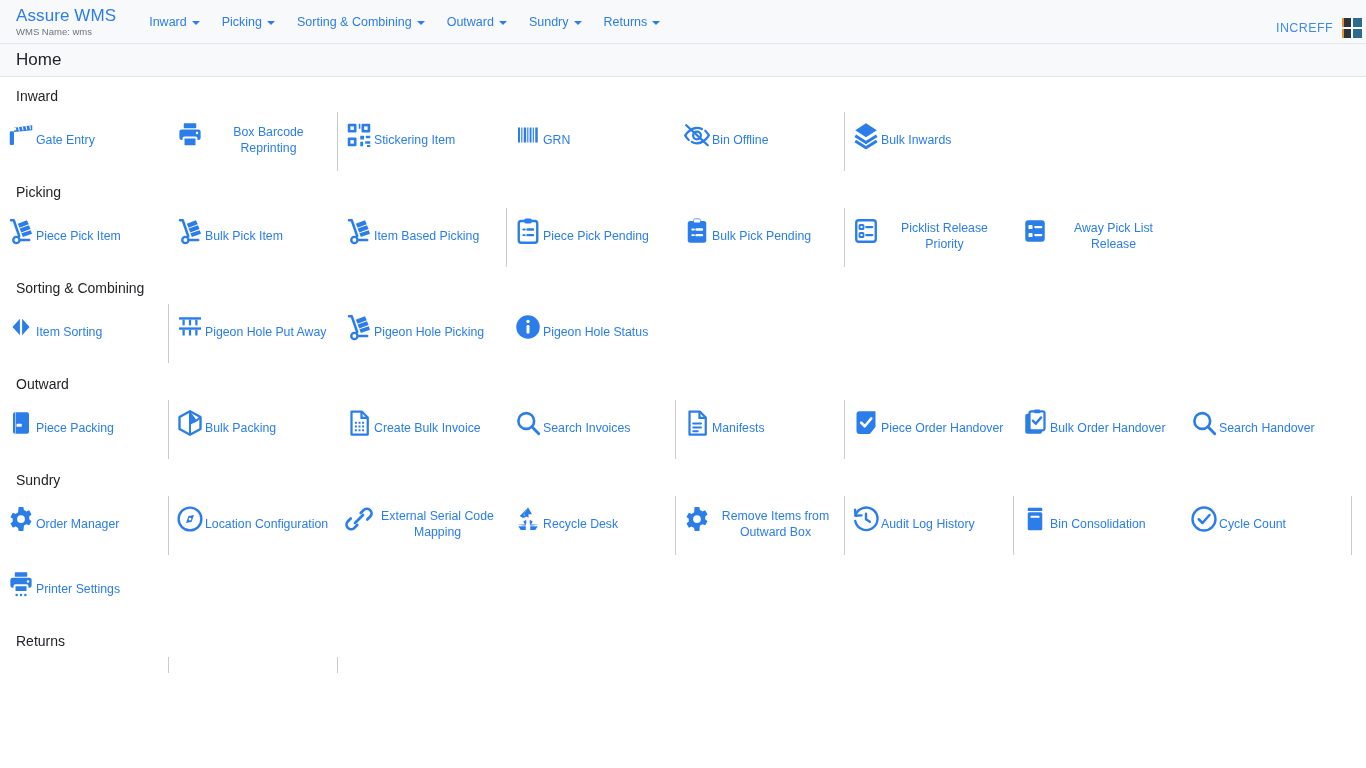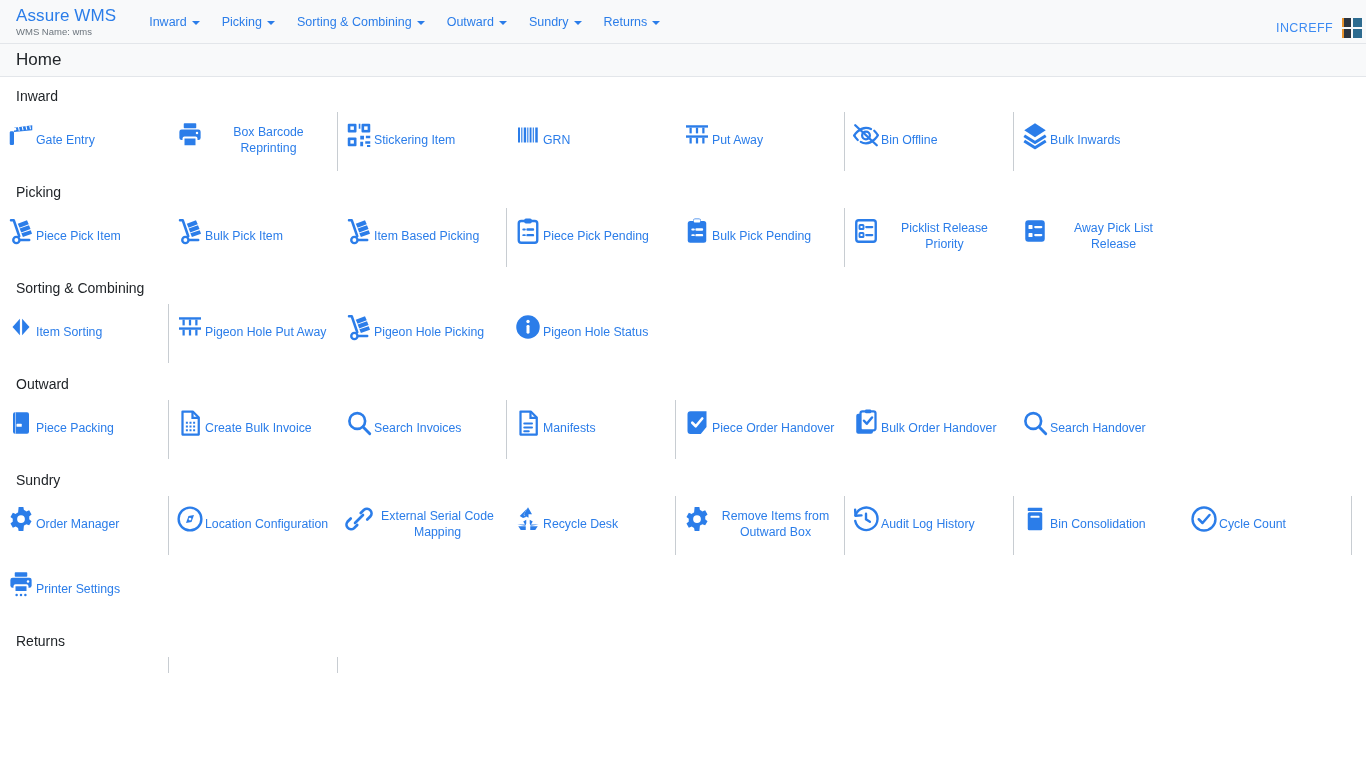--- a/index.html
+++ b/index.html
@@ -190,184 +190,169 @@
               <rect x="13.3" y="6" width="1.5" height="12" fill="#2b7de9"></rect>
               <rect x="15.8" y="6" width="0.9" height="12" fill="#2b7de9"></rect>
               <rect x="17.8" y="6" width="2" height="12" fill="#2b7de9"></rect>
             </svg>
           </div>
           <div class="tile-label">GRN</div>
         </div>
         <div class="tile divider-right">
           <div class="tile-icon">
             <svg width="30" height="30" viewBox="0 0 24 24" fill="none" xmlns="http://www.w3.org/2000/svg">
+              <path d="M2.6 12.4s3.6-6.2 9.4-6.2c1.5 0 2.8.4 4 1" stroke="#2b7de9" stroke-width="1.8" stroke-linecap="round"></path>
+              <path d="M21.4 12.4s-3.6 6.2-9.4 6.2c-1.6 0-3-.4-4.2-1.1" stroke="#2b7de9" stroke-width="1.8" stroke-linecap="round"></path>
+              <path d="M18.6 8.6c1.7 1.6 2.8 3.4 2.8 3.4" stroke="#2b7de9" stroke-width="1.8" stroke-linecap="round"></path>
+              <path d="M5.4 16c-1.8-1.7-2.8-3.6-2.8-3.6" stroke="#2b7de9" stroke-width="1.8" stroke-linecap="round"></path>
+              <circle cx="12" cy="12.4" r="3.1" stroke="#2b7de9" stroke-width="1.8"></circle>
+              <path d="M3.4 4.2 L20.6 20.2" stroke="#2b7de9" stroke-width="1.9" stroke-linecap="round"></path>
+            </svg>
+          </div>
+          <div class="tile-label">Bin Offline</div>
+        </div>
+        <div class="tile">
+          <div class="tile-icon">
+            <svg width="30" height="30" viewBox="0 0 24 24" fill="none" xmlns="http://www.w3.org/2000/svg">
+              <path d="M12 2.6 L20.6 8.2 L12 13.8 L3.4 8.2 Z" fill="#2b7de9"></path>
+              <path d="M3.4 12.6 L12 18 L20.6 12.6" stroke="#2b7de9" stroke-width="2.4" stroke-linejoin="round" fill="none"></path>
+              <path d="M3.4 16.8 L12 22.2 L20.6 16.8" stroke="#2b7de9" stroke-width="2.4" stroke-linejoin="round" fill="none"></path>
+            </svg>
+          </div>
+          <div class="tile-label">Bulk Inwards</div>
+        </div>
+      </div>
+    </div>
+    <div class="section">
+      <div class="section-title">Picking</div>
+      <div class="tile-row">
+        <div class="tile">
+          <div class="tile-icon">
+            <svg width="30" height="30" viewBox="0 0 24 24" fill="none" xmlns="http://www.w3.org/2000/svg">
+              <path d="M4 3.4 L6.2 3.4 L10.6 16.2" stroke="#2b7de9" stroke-width="2" stroke-linecap="round" stroke-linejoin="round" fill="none"></path>
+              <circle cx="8.3" cy="19.2" r="2.5" stroke="#2b7de9" stroke-width="1.9" fill="none"></circle>
+              <path d="M11.6 19.2 L18.6 19.2" stroke="#2b7de9" stroke-width="1.9" stroke-linecap="round"></path>
+              <path d="M9.4 6.2 L16.8 3.4 L18.2 6.6 L10.8 9.4 Z" fill="#2b7de9"></path>
+              <path d="M10.9 10 L18.4 7.4 L19.6 10.4 L12.2 13.1 Z" fill="#2b7de9"></path>
+              <path d="M12.3 13.8 L19.8 11.3 L20.8 14.2 L13.5 16.8 Z" fill="#2b7de9"></path>
+            </svg>
+          </div>
+          <div class="tile-label">Piece Pick Item</div>
+        </div>
+        <div class="tile">
+          <div class="tile-icon">
+            <svg width="30" height="30" viewBox="0 0 24 24" fill="none" xmlns="http://www.w3.org/2000/svg">
+              <path d="M4 3.4 L6.2 3.4 L10.6 16.2" stroke="#2b7de9" stroke-width="2" stroke-linecap="round" stroke-linejoin="round" fill="none"></path>
+              <circle cx="8.3" cy="19.2" r="2.5" stroke="#2b7de9" stroke-width="1.9" fill="none"></circle>
+              <path d="M11.6 19.2 L18.6 19.2" stroke="#2b7de9" stroke-width="1.9" stroke-linecap="round"></path>
+              <path d="M9.4 6.2 L16.8 3.4 L18.2 6.6 L10.8 9.4 Z" fill="#2b7de9"></path>
+              <path d="M10.9 10 L18.4 7.4 L19.6 10.4 L12.2 13.1 Z" fill="#2b7de9"></path>
+              <path d="M12.3 13.8 L19.8 11.3 L20.8 14.2 L13.5 16.8 Z" fill="#2b7de9"></path>
+            </svg>
+          </div>
+          <div class="tile-label">Bulk Pick Item</div>
+        </div>
+        <div class="tile divider-right">
+          <div class="tile-icon">
+            <svg width="30" height="30" viewBox="0 0 24 24" fill="none" xmlns="http://www.w3.org/2000/svg">
+              <path d="M4 3.4 L6.2 3.4 L10.6 16.2" stroke="#2b7de9" stroke-width="2" stroke-linecap="round" stroke-linejoin="round" fill="none"></path>
+              <circle cx="8.3" cy="19.2" r="2.5" stroke="#2b7de9" stroke-width="1.9" fill="none"></circle>
+              <path d="M11.6 19.2 L18.6 19.2" stroke="#2b7de9" stroke-width="1.9" stroke-linecap="round"></path>
+              <path d="M9.4 6.2 L16.8 3.4 L18.2 6.6 L10.8 9.4 Z" fill="#2b7de9"></path>
+              <path d="M10.9 10 L18.4 7.4 L19.6 10.4 L12.2 13.1 Z" fill="#2b7de9"></path>
+              <path d="M12.3 13.8 L19.8 11.3 L20.8 14.2 L13.5 16.8 Z" fill="#2b7de9"></path>
+            </svg>
+          </div>
+          <div class="tile-label">Item Based Picking</div>
+        </div>
+        <div class="tile">
+          <div class="tile-icon">
+            <svg width="30" height="30" viewBox="0 0 24 24" fill="none" xmlns="http://www.w3.org/2000/svg">
+              <rect x="4.6" y="4" width="14.8" height="17.4" rx="2" stroke="#2b7de9" stroke-width="1.9" fill="none"></rect>
+              <rect x="9" y="1.9" width="6" height="4" rx="1.3" fill="#2b7de9"></rect>
+              <path d="M8.2 10.8 h1.3 M8.2 15.3 h1.3" stroke="#2b7de9" stroke-width="1.5" stroke-linecap="round"></path>
+              <path d="M11.6 10.8 h4.4 M11.6 15.3 h4.4" stroke="#2b7de9" stroke-width="1.9" stroke-linecap="round"></path>
+            </svg>
+          </div>
+          <div class="tile-label">Piece Pick Pending</div>
+        </div>
+        <div class="tile divider-right">
+          <div class="tile-icon">
+            <svg width="30" height="30" viewBox="0 0 24 24" fill="none" xmlns="http://www.w3.org/2000/svg">
+              <rect x="4.6" y="4" width="14.8" height="17.4" rx="2" fill="#2b7de9"></rect>
+              <rect x="9" y="1.9" width="6" height="4" rx="1.3" fill="#2b7de9"></rect>
+              <rect x="9.4" y="2.6" width="5.2" height="2.6" rx="0.8" fill="#ffffff"></rect>
+              <path d="M8.2 10.8 h1.3 M8.2 15.3 h1.3" stroke="#ffffff" stroke-width="1.5" stroke-linecap="round"></path>
+              <path d="M11.6 10.8 h4.4 M11.6 15.3 h4.4" stroke="#ffffff" stroke-width="1.9" stroke-linecap="round"></path>
+            </svg>
+          </div>
+          <div class="tile-label">Bulk Pick Pending</div>
+        </div>
+        <div class="tile">
+          <div class="tile-icon">
+            <svg width="30" height="30" viewBox="0 0 24 24" fill="none" xmlns="http://www.w3.org/2000/svg">
+              <rect x="4.2" y="3.4" width="15.6" height="17.2" rx="2" stroke="#2b7de9" stroke-width="1.9" fill="none"></rect>
+              <rect x="6.8" y="7.2" width="3.2" height="3.2" rx="0.5" stroke="#2b7de9" stroke-width="1.5" fill="none"></rect>
+              <rect x="6.8" y="13.6" width="3.2" height="3.2" rx="0.5" stroke="#2b7de9" stroke-width="1.5" fill="none"></rect>
+              <path d="M12.2 8.8 h4.8 M12.2 15.2 h4.8" stroke="#2b7de9" stroke-width="1.8" stroke-linecap="round"></path>
+            </svg>
+          </div>
+          <div class="tile-label">Picklist Release Priority</div>
+        </div>
+        <div class="tile">
+          <div class="tile-icon">
+            <svg width="30" height="30" viewBox="0 0 24 24" fill="none" xmlns="http://www.w3.org/2000/svg">
+              <rect x="4.2" y="3.4" width="15.6" height="17.2" rx="2.4" fill="#2b7de9"></rect>
+              <rect x="6.8" y="7.2" width="3.2" height="3.2" rx="0.5" fill="#ffffff"></rect>
+              <rect x="6.8" y="13.6" width="3.2" height="3.2" rx="0.5" fill="#ffffff"></rect>
+              <path d="M12.2 8.8 h4.8 M12.2 15.2 h4.8" stroke="#ffffff" stroke-width="1.8" stroke-linecap="round"></path>
+            </svg>
+          </div>
+          <div class="tile-label">Away Pick List Release</div>
+        </div>
+      </div>
+    </div>
+    <div class="section">
+      <div class="section-title">Sorting &amp; Combining</div>
+      <div class="tile-row">
+        <div class="tile divider-right">
+          <div class="tile-icon">
+            <svg width="30" height="30" viewBox="0 0 24 24" fill="none" xmlns="http://www.w3.org/2000/svg">
+              <path d="M11.1 5.4 L5.2 12 L11.1 18.6 Z" fill="#2b7de9"></path>
+              <path d="M12.9 5.4 L18.8 12 L12.9 18.6 Z" fill="#2b7de9"></path>
+            </svg>
+          </div>
+          <div class="tile-label">Item Sorting</div>
+        </div>
+        <div class="tile">
+          <div class="tile-icon">
+            <svg width="30" height="30" viewBox="0 0 24 24" fill="none" xmlns="http://www.w3.org/2000/svg">
               <rect x="3.2" y="4.2" width="17.6" height="1.9" fill="#2b7de9"></rect>
               <rect x="6" y="6.1" width="1.8" height="4.6" fill="#2b7de9"></rect>
               <rect x="11.1" y="6.1" width="1.8" height="4.6" fill="#2b7de9"></rect>
               <rect x="16.2" y="6.1" width="1.8" height="4.6" fill="#2b7de9"></rect>
               <rect x="3.2" y="12.3" width="17.6" height="1.9" fill="#2b7de9"></rect>
               <rect x="6" y="14.2" width="1.8" height="4.6" fill="#2b7de9"></rect>
               <rect x="11.1" y="14.2" width="1.8" height="4.6" fill="#2b7de9"></rect>
               <rect x="16.2" y="14.2" width="1.8" height="4.6" fill="#2b7de9"></rect>
             </svg>
           </div>
-          <div class="tile-label">Put Away</div>
-        </div>
-        <div class="tile divider-right">
-          <div class="tile-icon">
-            <svg width="30" height="30" viewBox="0 0 24 24" fill="none" xmlns="http://www.w3.org/2000/svg">
-              <path d="M2.6 12.4s3.6-6.2 9.4-6.2c1.5 0 2.8.4 4 1" stroke="#2b7de9" stroke-width="1.8" stroke-linecap="round"></path>
-              <path d="M21.4 12.4s-3.6 6.2-9.4 6.2c-1.6 0-3-.4-4.2-1.1" stroke="#2b7de9" stroke-width="1.8" stroke-linecap="round"></path>
-              <path d="M18.6 8.6c1.7 1.6 2.8 3.4 2.8 3.4" stroke="#2b7de9" stroke-width="1.8" stroke-linecap="round"></path>
-              <path d="M5.4 16c-1.8-1.7-2.8-3.6-2.8-3.6" stroke="#2b7de9" stroke-width="1.8" stroke-linecap="round"></path>
-              <circle cx="12" cy="12.4" r="3.1" stroke="#2b7de9" stroke-width="1.8"></circle>
-              <path d="M3.4 4.2 L20.6 20.2" stroke="#2b7de9" stroke-width="1.9" stroke-linecap="round"></path>
-            </svg>
-          </div>
-          <div class="tile-label">Bin Offline</div>
-        </div>
-        <div class="tile">
-          <div class="tile-icon">
-            <svg width="30" height="30" viewBox="0 0 24 24" fill="none" xmlns="http://www.w3.org/2000/svg">
-              <path d="M12 2.6 L20.6 8.2 L12 13.8 L3.4 8.2 Z" fill="#2b7de9"></path>
-              <path d="M3.4 12.6 L12 18 L20.6 12.6" stroke="#2b7de9" stroke-width="2.4" stroke-linejoin="round" fill="none"></path>
-              <path d="M3.4 16.8 L12 22.2 L20.6 16.8" stroke="#2b7de9" stroke-width="2.4" stroke-linejoin="round" fill="none"></path>
-            </svg>
-          </div>
-          <div class="tile-label">Bulk Inwards</div>
-        </div>
-      </div>
-    </div>
-    <div class="section">
-      <div class="section-title">Picking</div>
-      <div class="tile-row">
+          <div class="tile-label">Pigeon Hole Put Away</div>
+        </div>
         <div class="tile">
           <div class="tile-icon">
             <svg width="30" height="30" viewBox="0 0 24 24" fill="none" xmlns="http://www.w3.org/2000/svg">
               <path d="M4 3.4 L6.2 3.4 L10.6 16.2" stroke="#2b7de9" stroke-width="2" stroke-linecap="round" stroke-linejoin="round" fill="none"></path>
               <circle cx="8.3" cy="19.2" r="2.5" stroke="#2b7de9" stroke-width="1.9" fill="none"></circle>
               <path d="M11.6 19.2 L18.6 19.2" stroke="#2b7de9" stroke-width="1.9" stroke-linecap="round"></path>
               <path d="M9.4 6.2 L16.8 3.4 L18.2 6.6 L10.8 9.4 Z" fill="#2b7de9"></path>
               <path d="M10.9 10 L18.4 7.4 L19.6 10.4 L12.2 13.1 Z" fill="#2b7de9"></path>
               <path d="M12.3 13.8 L19.8 11.3 L20.8 14.2 L13.5 16.8 Z" fill="#2b7de9"></path>
             </svg>
           </div>
-          <div class="tile-label">Piece Pick Item</div>
-        </div>
-        <div class="tile">
-          <div class="tile-icon">
-            <svg width="30" height="30" viewBox="0 0 24 24" fill="none" xmlns="http://www.w3.org/2000/svg">
-              <path d="M4 3.4 L6.2 3.4 L10.6 16.2" stroke="#2b7de9" stroke-width="2" stroke-linecap="round" stroke-linejoin="round" fill="none"></path>
-              <circle cx="8.3" cy="19.2" r="2.5" stroke="#2b7de9" stroke-width="1.9" fill="none"></circle>
-              <path d="M11.6 19.2 L18.6 19.2" stroke="#2b7de9" stroke-width="1.9" stroke-linecap="round"></path>
-              <path d="M9.4 6.2 L16.8 3.4 L18.2 6.6 L10.8 9.4 Z" fill="#2b7de9"></path>
-              <path d="M10.9 10 L18.4 7.4 L19.6 10.4 L12.2 13.1 Z" fill="#2b7de9"></path>
-              <path d="M12.3 13.8 L19.8 11.3 L20.8 14.2 L13.5 16.8 Z" fill="#2b7de9"></path>
-            </svg>
-          </div>
-          <div class="tile-label">Bulk Pick Item</div>
-        </div>
-        <div class="tile divider-right">
-          <div class="tile-icon">
-            <svg width="30" height="30" viewBox="0 0 24 24" fill="none" xmlns="http://www.w3.org/2000/svg">
-              <path d="M4 3.4 L6.2 3.4 L10.6 16.2" stroke="#2b7de9" stroke-width="2" stroke-linecap="round" stroke-linejoin="round" fill="none"></path>
-              <circle cx="8.3" cy="19.2" r="2.5" stroke="#2b7de9" stroke-width="1.9" fill="none"></circle>
-              <path d="M11.6 19.2 L18.6 19.2" stroke="#2b7de9" stroke-width="1.9" stroke-linecap="round"></path>
-              <path d="M9.4 6.2 L16.8 3.4 L18.2 6.6 L10.8 9.4 Z" fill="#2b7de9"></path>
-              <path d="M10.9 10 L18.4 7.4 L19.6 10.4 L12.2 13.1 Z" fill="#2b7de9"></path>
-              <path d="M12.3 13.8 L19.8 11.3 L20.8 14.2 L13.5 16.8 Z" fill="#2b7de9"></path>
-            </svg>
-          </div>
-          <div class="tile-label">Item Based Picking</div>
-        </div>
-        <div class="tile">
-          <div class="tile-icon">
-            <svg width="30" height="30" viewBox="0 0 24 24" fill="none" xmlns="http://www.w3.org/2000/svg">
-              <rect x="4.6" y="4" width="14.8" height="17.4" rx="2" stroke="#2b7de9" stroke-width="1.9" fill="none"></rect>
-              <rect x="9" y="1.9" width="6" height="4" rx="1.3" fill="#2b7de9"></rect>
-              <path d="M8.2 10.8 h1.3 M8.2 15.3 h1.3" stroke="#2b7de9" stroke-width="1.5" stroke-linecap="round"></path>
-              <path d="M11.6 10.8 h4.4 M11.6 15.3 h4.4" stroke="#2b7de9" stroke-width="1.9" stroke-linecap="round"></path>
-            </svg>
-          </div>
-          <div class="tile-label">Piece Pick Pending</div>
-        </div>
-        <div class="tile divider-right">
-          <div class="tile-icon">
-            <svg width="30" height="30" viewBox="0 0 24 24" fill="none" xmlns="http://www.w3.org/2000/svg">
-              <rect x="4.6" y="4" width="14.8" height="17.4" rx="2" fill="#2b7de9"></rect>
-              <rect x="9" y="1.9" width="6" height="4" rx="1.3" fill="#2b7de9"></rect>
-              <rect x="9.4" y="2.6" width="5.2" height="2.6" rx="0.8" fill="#ffffff"></rect>
-              <path d="M8.2 10.8 h1.3 M8.2 15.3 h1.3" stroke="#ffffff" stroke-width="1.5" stroke-linecap="round"></path>
-              <path d="M11.6 10.8 h4.4 M11.6 15.3 h4.4" stroke="#ffffff" stroke-width="1.9" stroke-linecap="round"></path>
-            </svg>
-          </div>
-          <div class="tile-label">Bulk Pick Pending</div>
-        </div>
-        <div class="tile">
-          <div class="tile-icon">
-            <svg width="30" height="30" viewBox="0 0 24 24" fill="none" xmlns="http://www.w3.org/2000/svg">
-              <rect x="4.2" y="3.4" width="15.6" height="17.2" rx="2" stroke="#2b7de9" stroke-width="1.9" fill="none"></rect>
-              <rect x="6.8" y="7.2" width="3.2" height="3.2" rx="0.5" stroke="#2b7de9" stroke-width="1.5" fill="none"></rect>
-              <rect x="6.8" y="13.6" width="3.2" height="3.2" rx="0.5" stroke="#2b7de9" stroke-width="1.5" fill="none"></rect>
-              <path d="M12.2 8.8 h4.8 M12.2 15.2 h4.8" stroke="#2b7de9" stroke-width="1.8" stroke-linecap="round"></path>
-            </svg>
-          </div>
-          <div class="tile-label">Picklist Release Priority</div>
-        </div>
-        <div class="tile">
-          <div class="tile-icon">
-            <svg width="30" height="30" viewBox="0 0 24 24" fill="none" xmlns="http://www.w3.org/2000/svg">
-              <rect x="4.2" y="3.4" width="15.6" height="17.2" rx="2.4" fill="#2b7de9"></rect>
-              <rect x="6.8" y="7.2" width="3.2" height="3.2" rx="0.5" fill="#ffffff"></rect>
-              <rect x="6.8" y="13.6" width="3.2" height="3.2" rx="0.5" fill="#ffffff"></rect>
-              <path d="M12.2 8.8 h4.8 M12.2 15.2 h4.8" stroke="#ffffff" stroke-width="1.8" stroke-linecap="round"></path>
-            </svg>
-          </div>
-          <div class="tile-label">Away Pick List Release</div>
-        </div>
-      </div>
-    </div>
-    <div class="section">
-      <div class="section-title">Sorting &amp; Combining</div>
-      <div class="tile-row">
-        <div class="tile divider-right">
-          <div class="tile-icon">
-            <svg width="30" height="30" viewBox="0 0 24 24" fill="none" xmlns="http://www.w3.org/2000/svg">
-              <path d="M11.1 5.4 L5.2 12 L11.1 18.6 Z" fill="#2b7de9"></path>
-              <path d="M12.9 5.4 L18.8 12 L12.9 18.6 Z" fill="#2b7de9"></path>
-            </svg>
-          </div>
-          <div class="tile-label">Item Sorting</div>
-        </div>
-        <div class="tile">
-          <div class="tile-icon">
-            <svg width="30" height="30" viewBox="0 0 24 24" fill="none" xmlns="http://www.w3.org/2000/svg">
-              <rect x="3.2" y="4.2" width="17.6" height="1.9" fill="#2b7de9"></rect>
-              <rect x="6" y="6.1" width="1.8" height="4.6" fill="#2b7de9"></rect>
-              <rect x="11.1" y="6.1" width="1.8" height="4.6" fill="#2b7de9"></rect>
-              <rect x="16.2" y="6.1" width="1.8" height="4.6" fill="#2b7de9"></rect>
-              <rect x="3.2" y="12.3" width="17.6" height="1.9" fill="#2b7de9"></rect>
-              <rect x="6" y="14.2" width="1.8" height="4.6" fill="#2b7de9"></rect>
-              <rect x="11.1" y="14.2" width="1.8" height="4.6" fill="#2b7de9"></rect>
-              <rect x="16.2" y="14.2" width="1.8" height="4.6" fill="#2b7de9"></rect>
-            </svg>
-          </div>
-          <div class="tile-label">Pigeon Hole Put Away</div>
-        </div>
-        <div class="tile">
-          <div class="tile-icon">
-            <svg width="30" height="30" viewBox="0 0 24 24" fill="none" xmlns="http://www.w3.org/2000/svg">
-              <path d="M4 3.4 L6.2 3.4 L10.6 16.2" stroke="#2b7de9" stroke-width="2" stroke-linecap="round" stroke-linejoin="round" fill="none"></path>
-              <circle cx="8.3" cy="19.2" r="2.5" stroke="#2b7de9" stroke-width="1.9" fill="none"></circle>
-              <path d="M11.6 19.2 L18.6 19.2" stroke="#2b7de9" stroke-width="1.9" stroke-linecap="round"></path>
-              <path d="M9.4 6.2 L16.8 3.4 L18.2 6.6 L10.8 9.4 Z" fill="#2b7de9"></path>
-              <path d="M10.9 10 L18.4 7.4 L19.6 10.4 L12.2 13.1 Z" fill="#2b7de9"></path>
-              <path d="M12.3 13.8 L19.8 11.3 L20.8 14.2 L13.5 16.8 Z" fill="#2b7de9"></path>
-            </svg>
-          </div>
           <div class="tile-label">Pigeon Hole Picking</div>
         </div>
         <div class="tile">
           <div class="tile-icon">
             <svg width="30" height="30" viewBox="0 0 24 24" fill="none" xmlns="http://www.w3.org/2000/svg">
               <circle cx="12" cy="12" r="9.4" fill="#2b7de9"></circle>
               <circle cx="12" cy="7.6" r="1.35" fill="#ffffff"></circle>
               <rect x="10.8" y="10.3" width="2.4" height="7" rx="1.1" fill="#ffffff"></rect>
             </svg>
           </div>
@@ -380,20 +365,31 @@
       <div class="tile-row">
         <div class="tile divider-right">
           <div class="tile-icon">
             <svg width="30" height="30" viewBox="0 0 24 24" fill="none" xmlns="http://www.w3.org/2000/svg">
               <rect x="5.6" y="3.4" width="12.8" height="17.2" rx="1.6" fill="#2b7de9"></rect>
               <rect x="8.4" y="12.6" width="4.2" height="2.4" rx="0.5" fill="#ffffff"></rect>
               <path d="M7.6 3.4 v17.2" stroke="#ffffff" stroke-width="0.8" opacity="0.55"></path>
             </svg>
           </div>
           <div class="tile-label">Piece Packing</div>
+        </div>
+        <div class="tile">
+          <div class="tile-icon">
+            <svg width="30" height="30" viewBox="0 0 24 24" fill="none" xmlns="http://www.w3.org/2000/svg">
+              <path d="M12 2.6 L20.4 7.2 v9.6 L12 21.4 L3.6 16.8 V7.2 Z" stroke="#2b7de9" stroke-width="1.9" stroke-linejoin="round" fill="none"></path>
+              <path d="M12 2.6 L12 21.4" stroke="#2b7de9" stroke-width="1.6"></path>
+              <path d="M12 2.6 L17.4 10 L12 12.4 Z" fill="#2b7de9"></path>
+              <path d="M12 12.4 L17.4 10 L20.4 7.2" stroke="#2b7de9" stroke-width="1.6" fill="none"></path>
+            </svg>
+          </div>
+          <div class="tile-label">Bulk Packing</div>
         </div>
         <div class="tile">
           <div class="tile-icon">
             <svg width="30" height="30" viewBox="0 0 24 24" fill="none" xmlns="http://www.w3.org/2000/svg">
               <path d="M6 2.8 h8.2 L19 7.6 V21.2 H6 Z" stroke="#2b7de9" stroke-width="1.8" stroke-linejoin="round" fill="none"></path>
               <path d="M14 2.8 V7.8 H19" stroke="#2b7de9" stroke-width="1.8" fill="none"></path>
               <rect x="8.7" y="11" width="1.6" height="1.6" fill="#2b7de9"></rect>
               <rect x="11.6" y="11" width="1.6" height="1.6" fill="#2b7de9"></rect>
               <rect x="14.5" y="11" width="1.6" height="1.6" fill="#2b7de9"></rect>
               <rect x="8.7" y="14" width="1.6" height="1.6" fill="#2b7de9"></rect>

